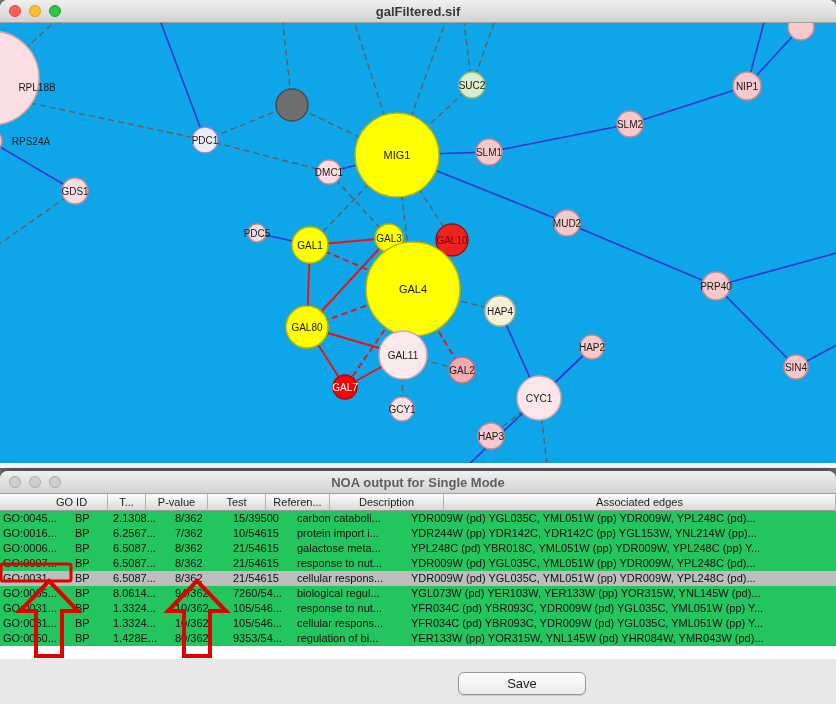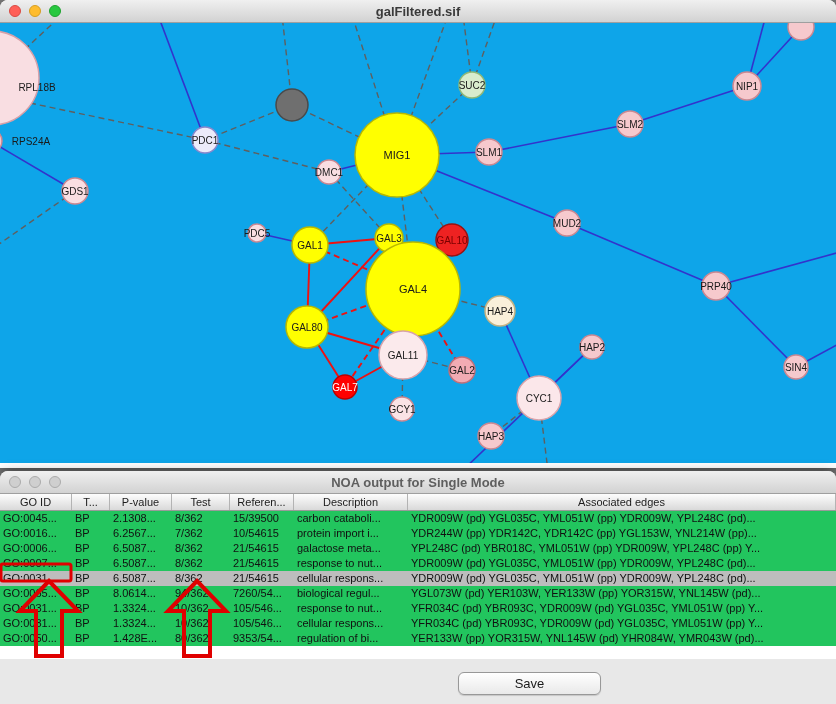--- a/index.html
+++ b/index.html
@@ -29,41 +29,42 @@
   .l-inactive{background:#cfcfcf;border:1px solid #ababab;}
 
   .canvas{position:relative;width:836px;height:440px;background:#0ea5e9;overflow:hidden;}
   svg text{font-family:"Liberation Sans",sans-serif;}
 
   
   .thead,.trow{display:grid;grid-template-columns:72px 38px 62px 58px 64px 114px 1fr;}
   .thead{
     height:16px;background:linear-gradient(#fdfdfd,#d9d9d9);
     border-bottom:1px solid #9a9a9a;
+    padding-left:36px;
   }
   .th{
     font-size:11px;color:#1c1c1c;text-align:center;line-height:16px;
     border-right:1px solid #b3b3b3;overflow:hidden;white-space:nowrap;
   }
   .tbody{background:#fff;height:148px;overflow:hidden;}
   .trow{height:15px;background:#22c55e;}
   .trow.selected{background:#bdbdbd;}
   .td{
     font-size:11px;line-height:15px;padding:0 3px;color:#111;
     white-space:nowrap;overflow:hidden;
   }
   .btnbar{position:relative;height:52px;}
   .btn{
     position:absolute;top:13px;height:23px;box-sizing:border-box;
     border:1px solid #989898;border-radius:6px;
     background:linear-gradient(#ffffff,#e9e9e9);
     font-size:13px;color:#1a1a1a;text-align:center;line-height:21px;
     box-shadow:0 1px 1px rgba(0,0,0,.15);
   }
-  #btn-save{left:458px;width:143px;}
+  #btn-save{left:458px;width:128px;}
   #btn-cancel{left:666px;width:166px;}
 
   #annotations{position:absolute;left:0;top:0;width:836px;height:704px;pointer-events:none;z-index:20;}
 </style>
 </head>
 <body>
 
 <div class="window" id="win-top">
   <div class="titlebar">
     <div class="lights">

